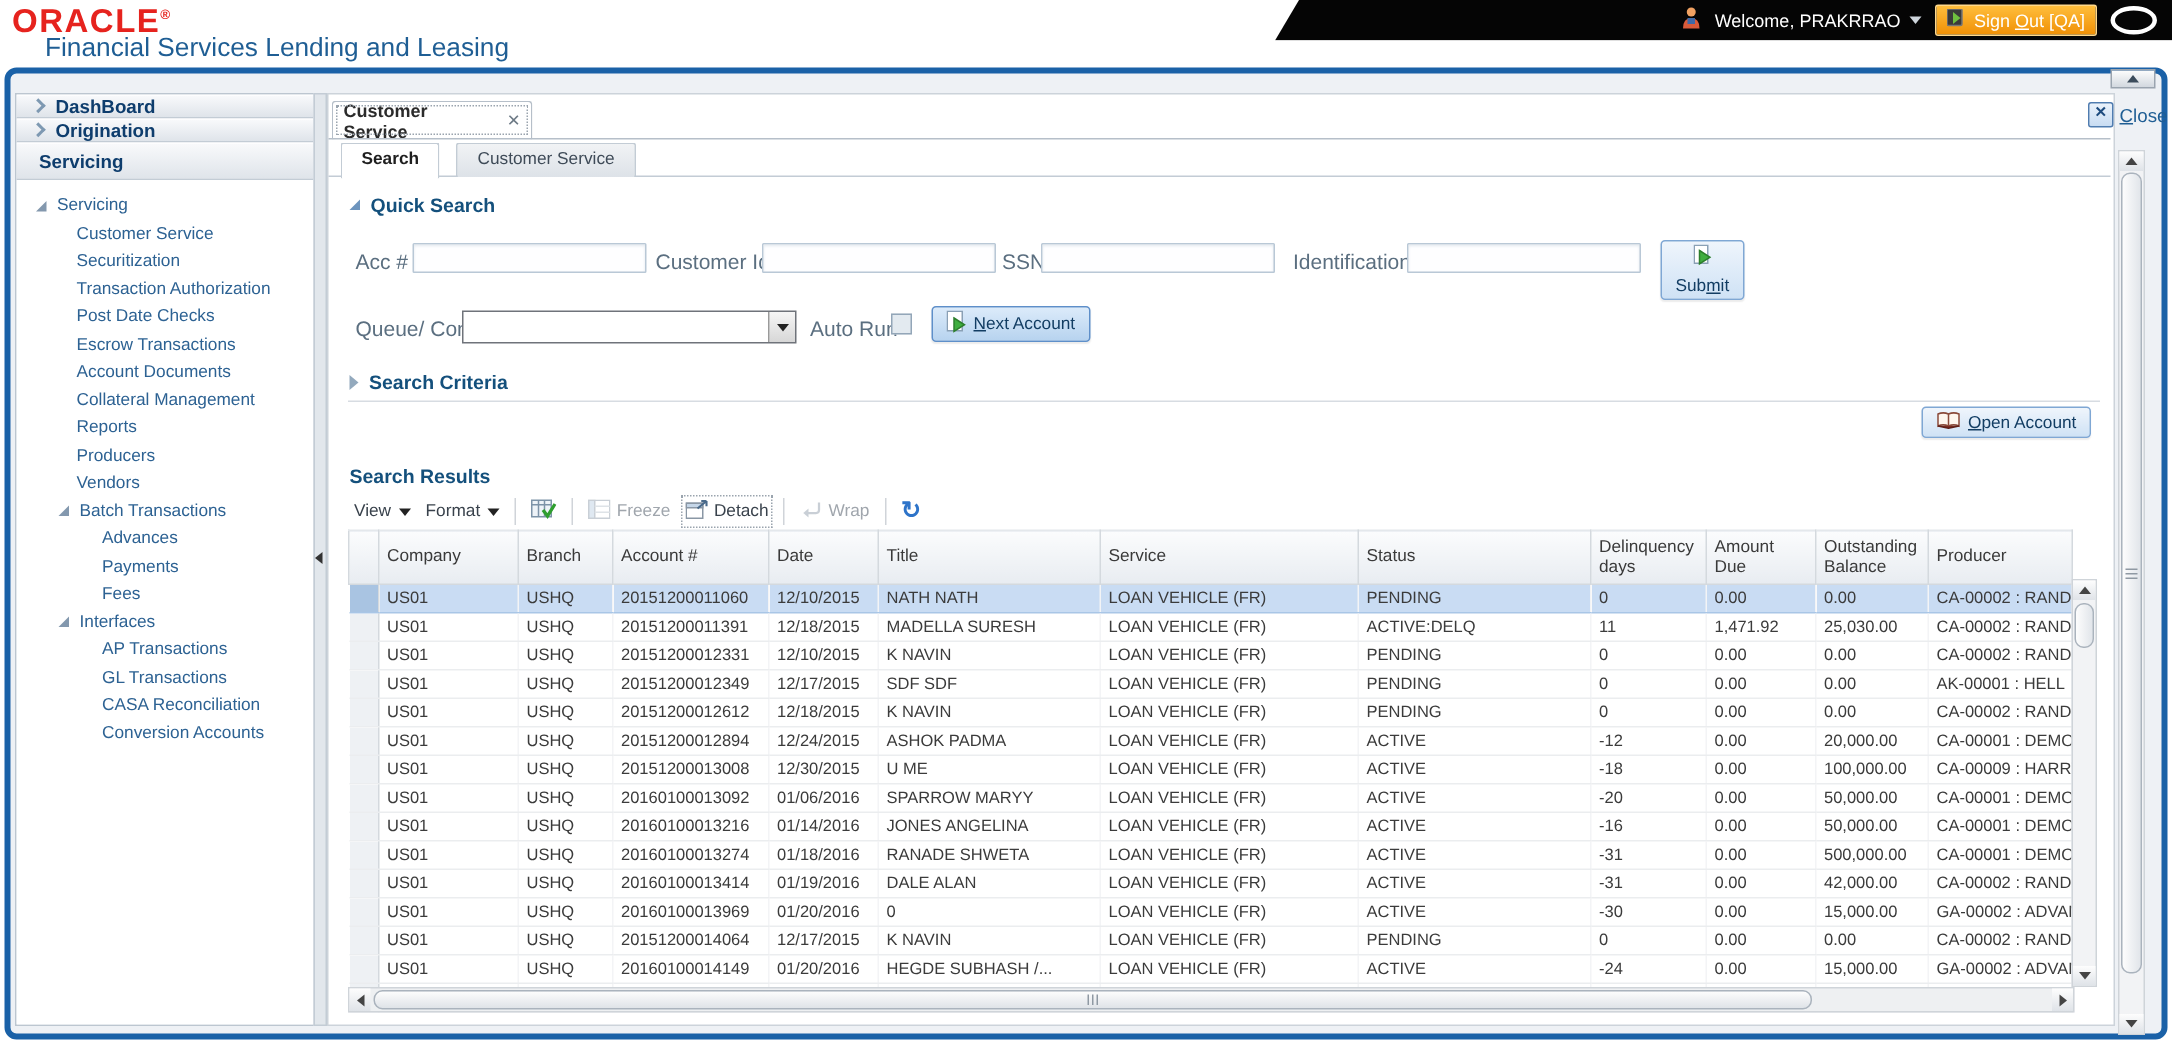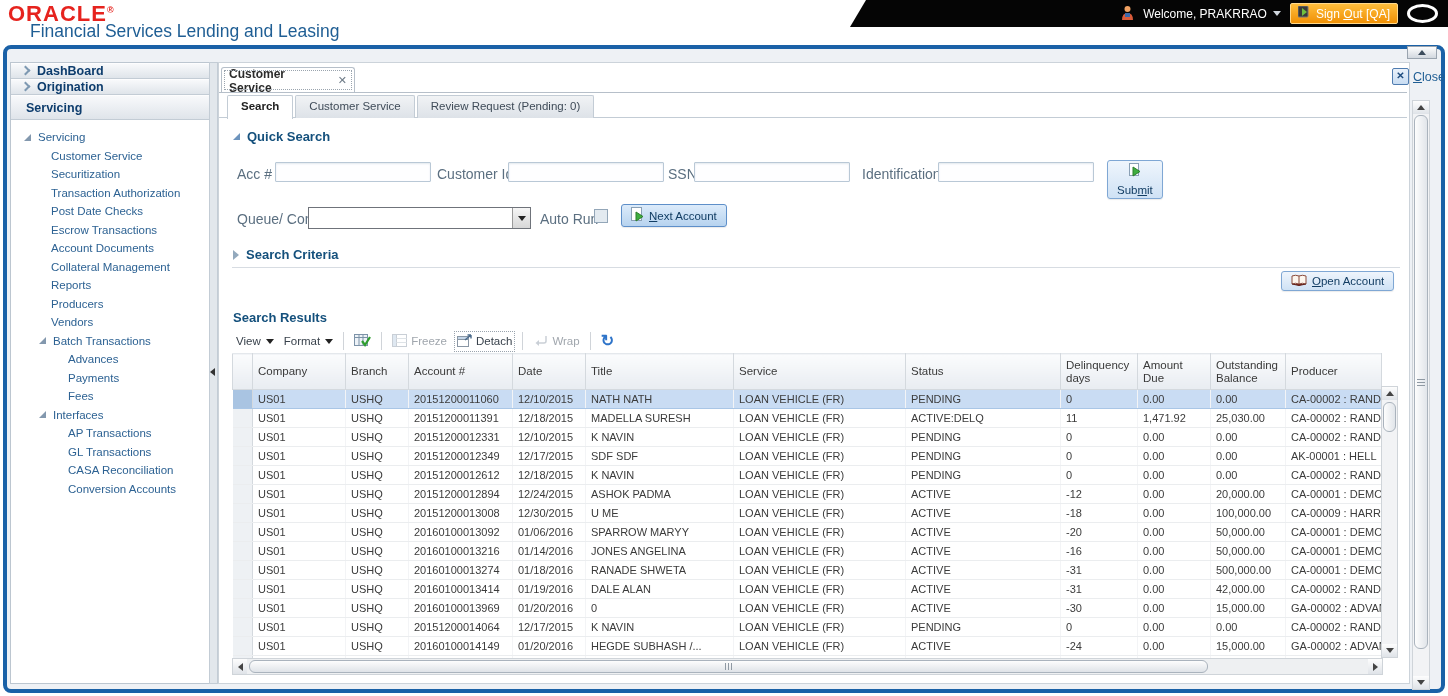--- a/index.html
+++ b/index.html
@@ -54,21 +54,21 @@
   .splitter .arr{position:absolute;left:0px;top:305px;width:0;height:0;
     border-top:4px solid transparent;border-bottom:4px solid transparent;border-right:5px solid #333;}
 
   
   .main-bg{position:absolute;left:218px;top:62px;width:1190px;height:620px;background:#fff;border:1px solid #ccd3da;}
   .win-tab{position:absolute;left:221px;top:67px;width:118px;height:25px;background:#fff;
     border:1px solid #b6bfc9;border-bottom:none;border-radius:3px 3px 0 0;display:flex;align-items:center;
     padding:0 7px;font-weight:bold;font-size:12px;color:#2b2b2b;outline:1px dotted #9aa4ae;outline-offset:-4px;cursor:pointer;}
   .win-tab .x{margin-left:7px;font-weight:normal;color:#6d7a86;font-size:11px;cursor:pointer;}
   .tabstrip-line{position:absolute;left:219px;top:92px;width:1188px;border-top:1px solid #b6bfc9;}
-  .subtabs{position:absolute;left:227px;top:95px;height:22px;display:flex;gap:2px;z-index:3;justify-content:center;}
+  .subtabs{position:absolute;left:227px;top:95px;height:22px;display:flex;gap:11px;z-index:3;justify-content:center;}
   .subtab{height:22px;line-height:21px;padding:0 13px;background:linear-gradient(#f1f3f5,#dde2e8);
     border:1px solid #c3ccd5;border-bottom:none;border-radius:2px 2px 0 0;color:#3f4b58;font-size:11.5px;cursor:pointer;}
   .subtab.active{background:#fff;font-weight:bold;color:#1f1f1f;height:23px;}
   .subtab-line{position:absolute;left:219px;top:117px;width:1188px;border-top:1px solid #c3ccd5;z-index:2;}
 
   .section-hdr{display:flex;align-items:center;gap:7px;font-weight:bold;font-size:13px;color:#14507c;cursor:pointer;}
   .tri-sec{width:0;height:0;border-left:7px solid transparent;border-bottom:7px solid #6d94bd;}
   .tri-col{width:0;height:0;border-top:5px solid transparent;border-bottom:5px solid transparent;border-left:6px solid #93a9bd;}
 
   .fld-label{position:absolute;color:#5b6f80;font-size:14px;white-space:nowrap;}
@@ -244,21 +244,20 @@
 <div class="main-bg"></div>
 <div class="win-tab">
   <span>Customer Service</span>
   <span class="x">✕</span>
 </div>
 <div class="tabstrip-line"></div>
 <div class="subtab-line"></div>
 <div class="subtabs">
     <div class="subtab active">Search</div>
     <div class="subtab">Customer Service</div>
-    <div class="subtab">Review Request (Pending: 0)</div>
   </div>
 
 <div class="close-ctl">
   <span class="close-box">✕</span>
   <span><span></span><span class="u">C</span><span>lose</span></span>
 </div>
 
 <div class="section-hdr abs" style="left:233px;top:129px;">
   <span class="tri-sec"></span>
   <span>Quick Search</span>

